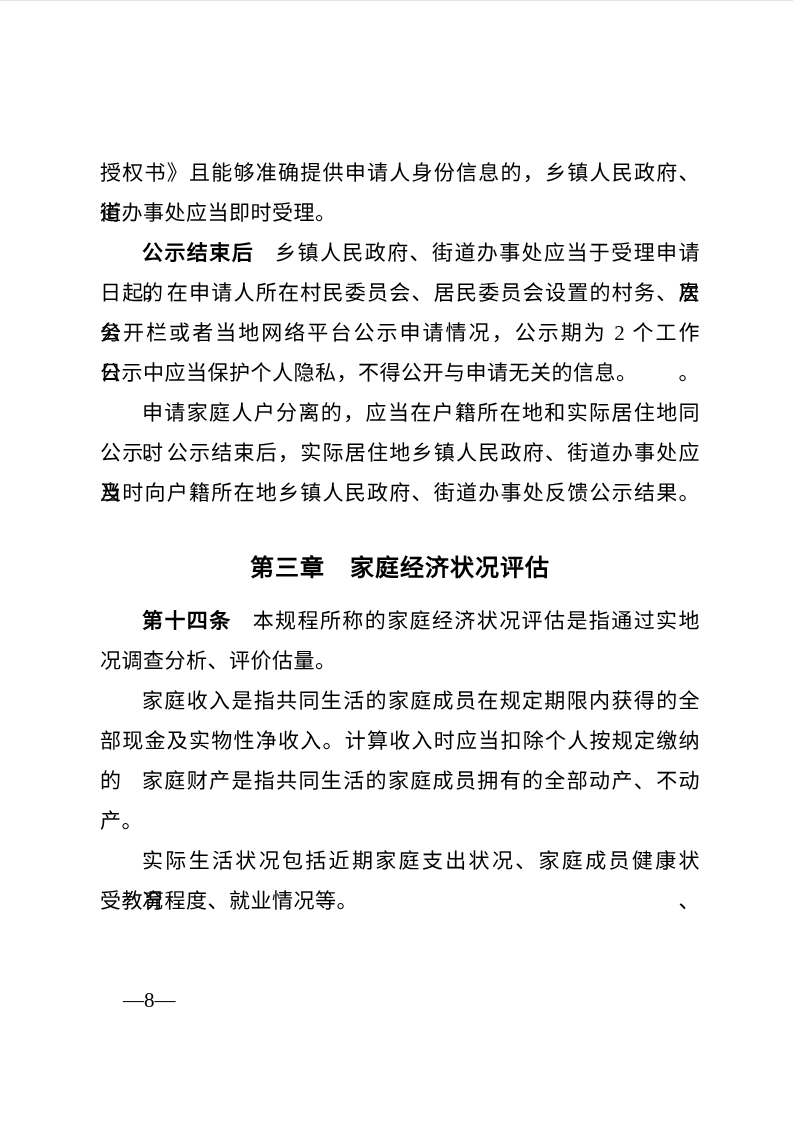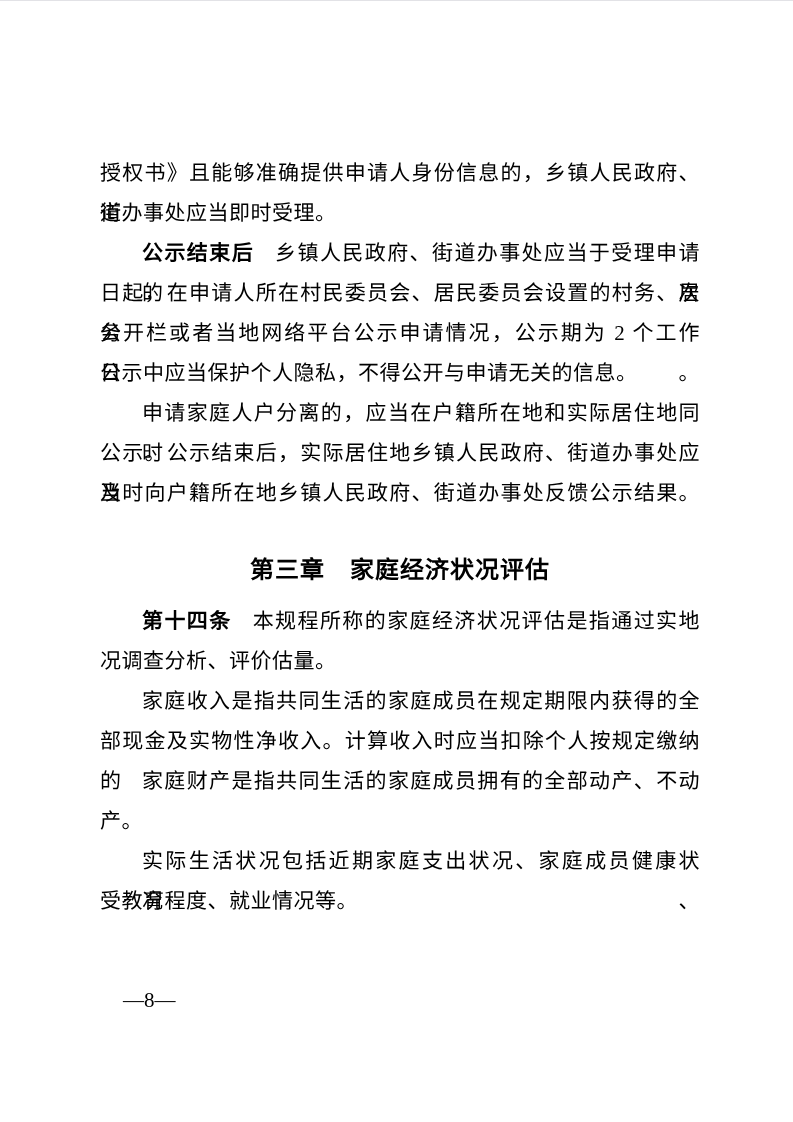--- a/index.html
+++ b/index.html
@@ -43,21 +43,21 @@
     font-weight: 700;
     margin-right: 21px;
   }
   .chapter-heading {
     margin-top: 37px;
     height: 40px;
     line-height: 40px;
     text-align: center;
     font-size: 24px;
     font-weight: 700;
-    font-family: Liberation Serif, serif;
+    font-family: Liberation Mono, monospace;
     letter-spacing: 1px;
   }
   .after-heading { margin-top: 11px; }
   .page-number {
     position: absolute;
     left: 123px;
     top: 988px;
     font-size: 21px;
     font-family: "Liberation Serif", "DejaVu Serif", serif;
     color: #000000;

